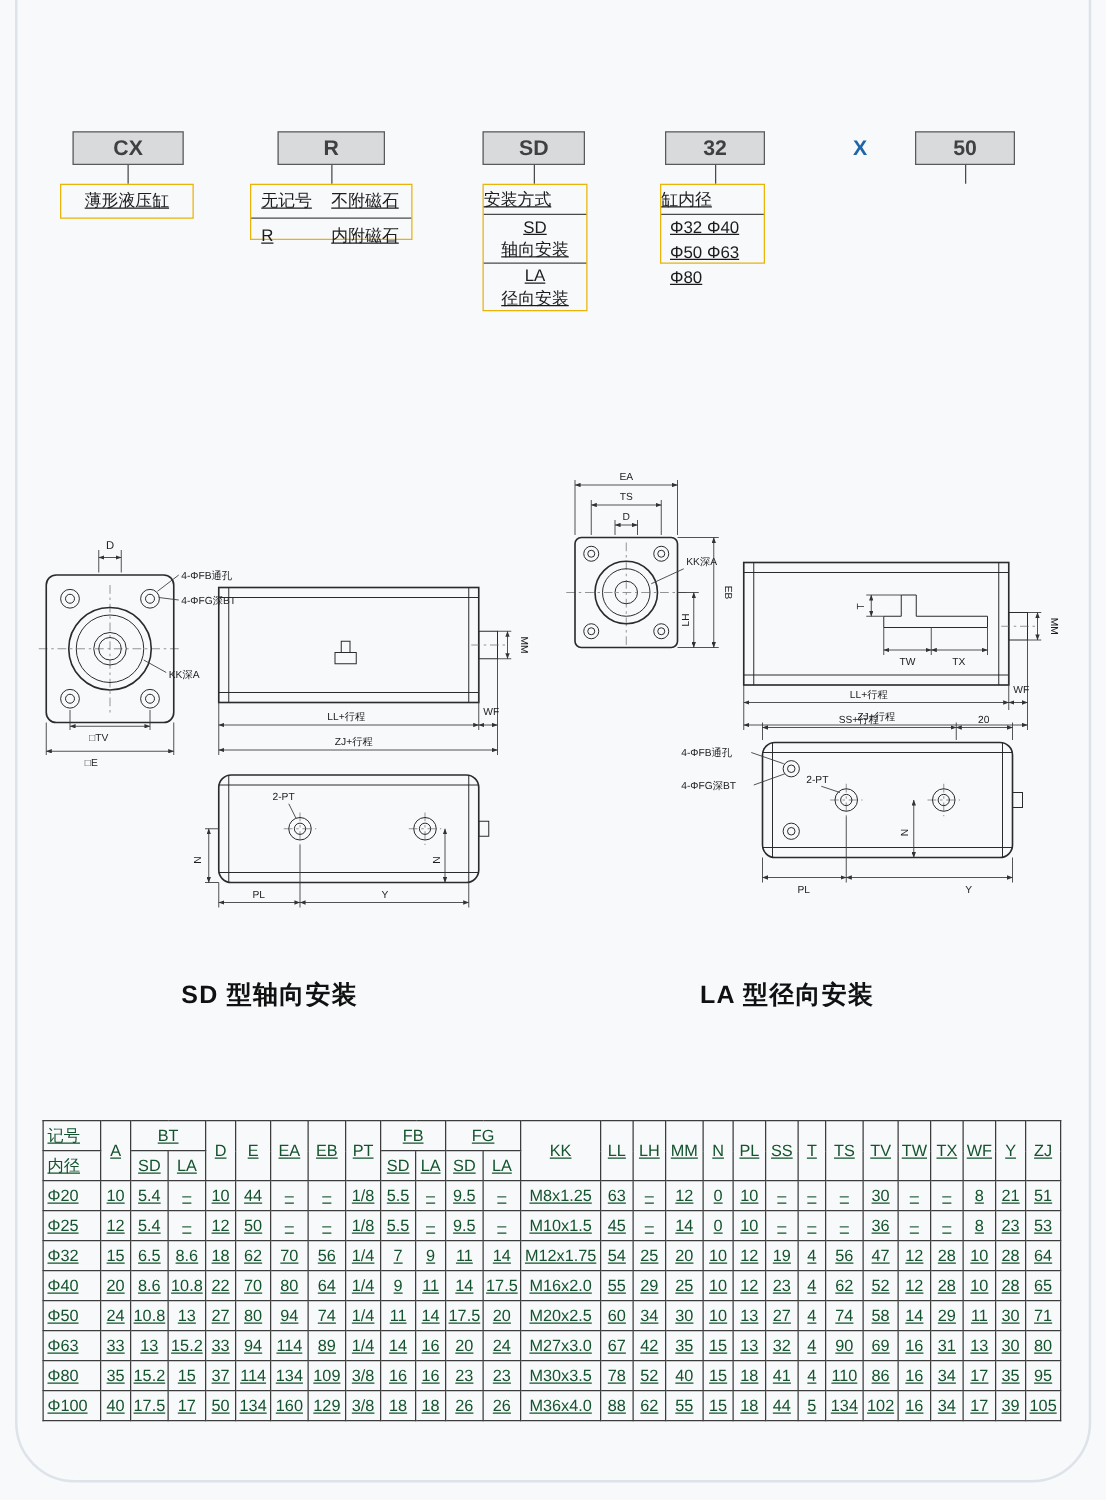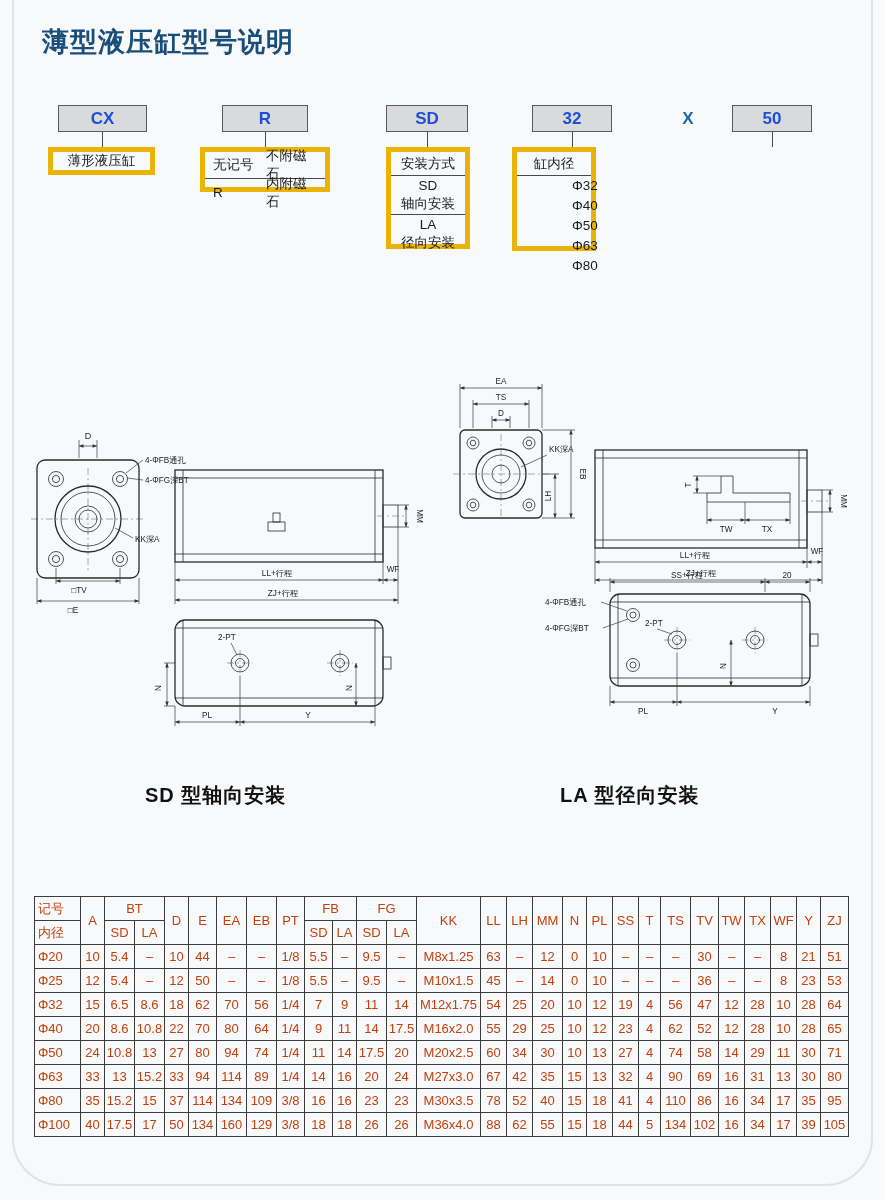--- a/index.html
+++ b/index.html
@@ -5,65 +5,64 @@
   * { margin:0; padding:0; box-sizing:border-box; }
   html,body { background:#e9ebee; }
   body { font-family:"Liberation Sans","DejaVu Sans",sans-serif; }
   .sheet { position:relative; width:885px; height:1200px; margin:0 auto; background:#f7f9fb; overflow:hidden; }
   .frame { position:absolute; left:12px; right:12px; top:-80px; bottom:14px; border:2px solid #dde3e9; border-radius:48px; pointer-events:none; }
   .title { position:absolute; font-size:27px; font-weight:bold; color:#1a4e7a; letter-spacing:1px; white-space:nowrap; }
 
   
   .model { position:absolute; left:40px; top:94px; width:800px; height:200px; font-size:13.5px; color:#1c1c1c; }
   .code-box { position:absolute; top:11px; height:27px; background:#d9dadb; border:1px solid #5a5a5a;
-              color:#1d4ed8; font-weight:bold; font-size:17px; display:flex; align-items:center; justify-content:center; }
+              color:#404040; font-weight:bold; font-size:17px; display:flex; align-items:center; justify-content:center; }
   .code-x { position:absolute; top:11px; height:27px; color:#1f66a8; font-weight:bold; font-size:17px;
             display:flex; align-items:center; justify-content:center; }
   .connector { position:absolute; width:1px; background:#4a4a4a; top:38px; height:15px; }
-  .desc { position:absolute; top:53px; border:5px solid #eab308; background:transparent; }
-  .desc .hdr { height:24px; line-height:24px; text-align:center; border-bottom:1px solid #4a4a4a; }
+  .desc { position:absolute; top:53px; border:1px solid #eab308; background:transparent;text-decoration:underline; }
+  .desc .hdr { height:24px; line-height:24px; text-align:left; border-bottom:1px solid #4a4a4a; }
   .cx-desc { left:8px; width:107px; height:28px; display:flex; align-items:center; justify-content:center; }
   .r-desc { left:160px; width:130px; height:45px; }
   .r-desc .row { height:27px; display:flex; align-items:center; padding:0 8px; }
   .r-desc .row:first-child { border-bottom:1px solid #4a4a4a; }
   .r-desc .k { width:56px; }
   .sd-desc { left:346px; width:84px; height:102px; }
   .sd-desc .opt { text-align:center; padding:1px 0; line-height:18px; }
   .sd-desc .opt:nth-child(2) { border-bottom:1px solid #4a4a4a; }
-  .bore-desc { left:472px; width:84px; height:104px; }
-  .bore-desc .ln { line-height:20px; padding-left:7px;margin-left:48px; }
+  .bore-desc { left:488px; width:84px; height:64px; }
+  .bore-desc .ln { line-height:20px; padding-left:7px; }
   .bore-desc .ln:first-of-type { padding-top:2px; }
   .stroke-desc { left:665px; width:107px; height:120px; }
   .stroke-desc .ln { line-height:22px; padding-left:8px; }
   .stroke-desc .ln:first-of-type { padding-top:2px; }
 
   
   .diag { position:absolute; }
   .diag text { font-size:9px; fill:#1d1d1d; }
   .diag .f8 { font-size:8.2px; }
   .ol { fill:none; stroke:#2b2b2b; stroke-width:1.3; }
   .ml { fill:none; stroke:#2b2b2b; stroke-width:0.8; }
   .dl { fill:none; stroke:#3a3a3a; stroke-width:0.7; }
   .cl { fill:none; stroke:#666; stroke-width:0.55; stroke-dasharray:7 3 2 3; }
   .arr { marker-start:url(#arw); marker-end:url(#arw); }
   .caption { position:absolute; font-size:20px; font-weight:bold; color:#111; letter-spacing:1px; white-space:nowrap; }
 
   
-  .dims { position:absolute; border-collapse:collapse; table-layout:fixed; width:814px; font-size:13px; color:#c2410c; }
+  .dims { position:absolute; border-collapse:collapse; table-layout:fixed; width:814px; font-size:13px; color:#14532d;text-decoration:underline; }
   .dims th, .dims td { border:1px solid #3c3c3c; text-align:center; height:24px; padding:0; font-weight:normal;
                        overflow:hidden; white-space:nowrap; }
   .dims tr > :first-child { text-align:left; padding-left:3px; }
 </style>
 </head>
 <body>
 
 <div class="sheet">
   <div class="frame"></div>
 
-  <div class="title" style="left:42px;top:24px">薄型液压缸型号说明</div>
 
   <div class="model">
     <div class="code-box" style="left:18px;width:89px">CX</div>
     <div class="code-box" style="left:182px;width:86px">R</div>
     <div class="code-box" style="left:346px;width:82px">SD</div>
     <div class="code-box" style="left:492px;width:80px">32</div>
     <div class="code-x" style="left:628px;width:40px">X</div>
     <div class="code-box" style="left:692px;width:80px">50</div>
 
     <div class="connector" style="left:62px"></div>

